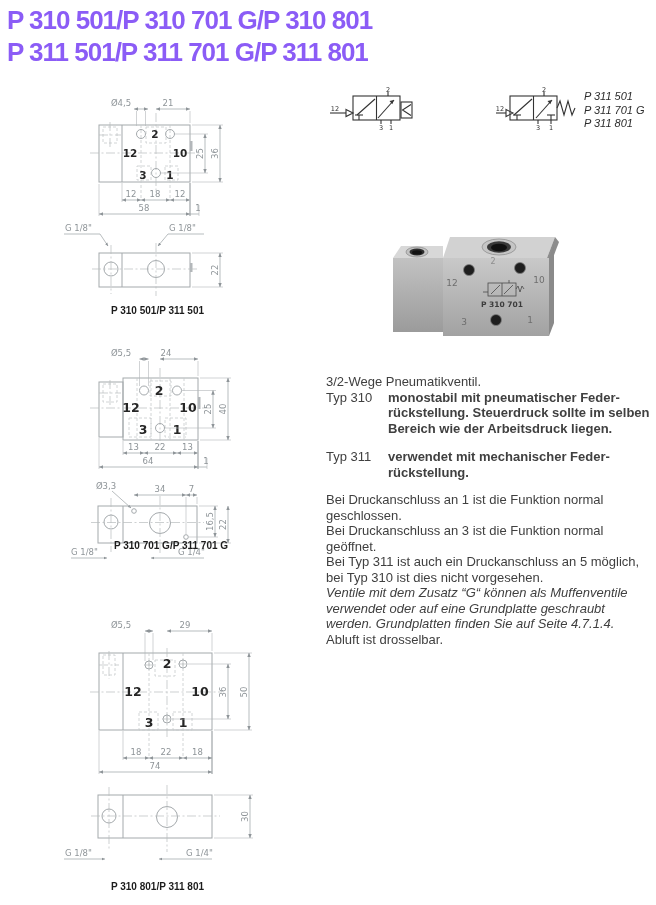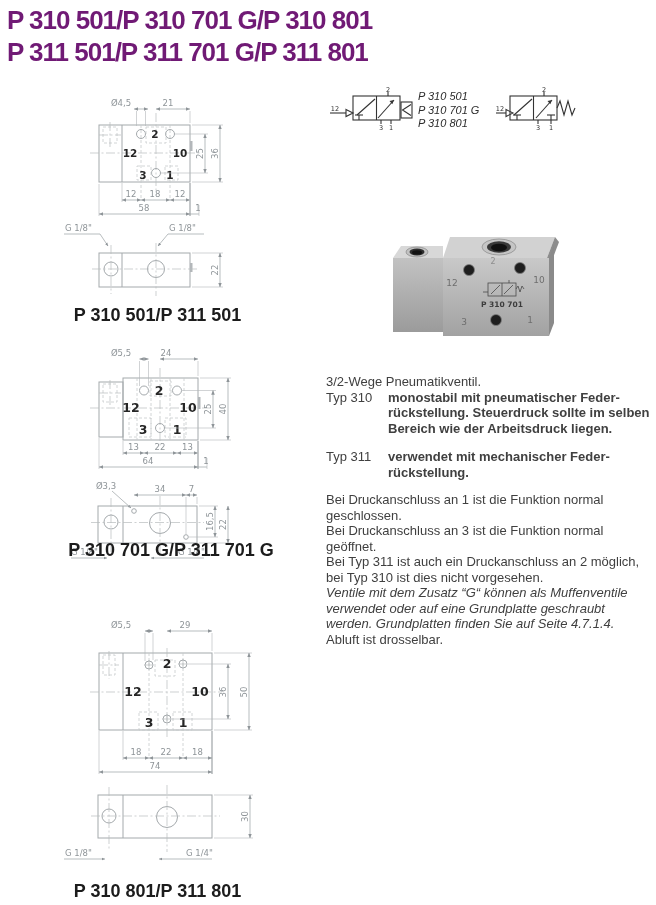--- a/index.html
+++ b/index.html
@@ -1,24 +1,24 @@
 <!DOCTYPE html>
 <html><head>
 <meta charset="utf-8">
 <style>
   html,body{margin:0;padding:0;background:#fff;}
   .page{position:relative;width:656px;height:905px;background:#fff;overflow:hidden;
         font-family:"Liberation Sans","DejaVu Sans",sans-serif;}
   
-  .title{position:absolute;left:7px;top:4px;color:#701a75;font-weight:bold;
+  .title{position:absolute;left:7px;top:4px;color:#8b5cf6;font-weight:bold;
          font-size:26px;line-height:32px;letter-spacing:-1px;white-space:nowrap;}
   
   .models{position:absolute;font-style:italic;font-size:11px;line-height:13.5px;color:#2b2b2b;white-space:nowrap;}
   
-  .caption{position:absolute;font-weight:bold;font-size:18px;color:#1c1c1c;text-align:center;white-space:nowrap;}
+  .caption{position:absolute;font-weight:bold;font-size:10px;color:#1c1c1c;text-align:center;white-space:nowrap;}
   
   .desc{position:absolute;left:326px;top:374px;width:326px;font-size:13px;line-height:15.5px;color:#404040;}
   .desc .para{white-space:pre-line;margin:0;}
   .typrow{display:flex;margin:0;}
   .typlabel{width:62px;flex:0 0 62px;}
   .typtext{white-space:pre-line;flex:1;font-weight:bold;}
   .mb19{margin-bottom:19px;} .mb13{margin-bottom:13px;justify-content:center;} .mb17{margin-bottom:12px;} .mb14{margin-bottom:14px;font-style:italic;}
   
   svg{position:absolute;overflow:visible;}
   .ln{stroke:#a4a9ac;stroke-width:1;fill:none;}
@@ -76,25 +76,20 @@
     </g>
     <g>
       <rect class="sym" x="75" y="16" width="11" height="16"></rect>
       <path class="sym" d="M85 18.5 L76.5 24 L85 29.5"></path>
     </g>
     <text class="symt" x="62" y="5.5" text-anchor="middle">2</text>
     <text class="symt" x="9" y="24.5" text-anchor="middle">12</text>
     <text class="symt" x="55" y="44" text-anchor="middle">3</text>
     <text class="symt" x="65" y="44" text-anchor="middle">1</text>
   </svg>
-  <div class="models" style="left:418px;top:90px;">
-    <div>P 310 501</div>
-    <div>P 310 701 G</div>
-    <div>P 310 801</div>
-  </div>
 
   <svg style="left:496px;top:86px;" width="85" height="50" viewBox="0 0 85 50">
     <g>
       <rect class="sym" x="14" y="10" width="47" height="24"></rect>
       <line class="sym" x1="37.5" y1="10" x2="37.5" y2="34"></line>
       <line class="sym" x1="36" y1="13" x2="18" y2="29"></line>
       <line class="sym" x1="17" y1="29" x2="25" y2="29"></line>
       <line class="sym" x1="21" y1="29" x2="21" y2="34"></line>
       <line class="sym" x1="40" y1="32" x2="56" y2="14"></line>
       <path d="M56 14 l-4.5 1 l2.8 3.2 z" fill="#333"></path>
@@ -106,20 +101,25 @@
     <g>
       <line class="sym" x1="0" y1="27" x2="10" y2="27"></line>
       <path class="sym" d="M10 23.5 L17 27 L10 30.5 z"></path>
     </g>
     <polyline class="sym" points="61,22 64,15 68,29 72,15 76,29 79,22"></polyline>
     <text class="symt" x="48" y="5.5" text-anchor="middle">2</text>
     <text class="symt" x="4" y="24.5" text-anchor="middle">12</text>
     <text class="symt" x="42" y="44" text-anchor="middle">3</text>
     <text class="symt" x="55" y="44" text-anchor="middle">1</text>
   </svg>
+  <div class="models" style="left:584px;top:90px;">
+    <div>P 311 501</div>
+    <div>P 311 701 G</div>
+    <div>P 311 801</div>
+  </div>
 
   <svg style="left:60px;top:95px;" width="262" height="230" viewBox="0 0 262 230">
 
     <g>
       <rect class="ln" x="39" y="30" width="91" height="57"></rect>
       <line class="ln" x1="62" y1="30" x2="62" y2="87"></line>
       <rect class="bump" x="130" y="46" width="2.5" height="10"></rect>
       <rect class="dash" x="43" y="32" width="14" height="16"></rect>
       <line class="cl" x1="39" y1="40" x2="61" y2="40"></line>
       <line class="cl" x1="50" y1="27" x2="50" y2="52"></line>
@@ -250,21 +250,21 @@
     </div>
     <div class="typrow mb17">
       <div class="typlabel">Typ 311</div>
       <div class="typtext">verwendet mit mechanischer Feder-
 rückstellung.</div>
     </div>
     <p class="para mb19">Bei Druckanschluss an 1 ist die Funktion normal
 geschlossen.
 Bei Druckanschluss an 3 ist die Funktion normal
 geöffnet.
-Bei Typ 311 ist auch ein Druckanschluss an 2 möglich,
+Bei Typ 311 ist auch ein Druckanschluss an 5 möglich,
 bei Typ 310 ist dies nicht vorgesehen.</p>
     <p class="para mb14">Ventile mit dem Zusatz “G“ können als Muffenventile
 verwendet oder auf eine Grundplatte geschraubt
 werden. Grundplatten finden Sie auf Seite 4.7.1.4.</p>
     <p class="para">Abluft ist drosselbar.</p>
   </div>
 
   <svg style="left:60px;top:340px;" width="272" height="250" viewBox="0 0 272 250">
     <g>
       <rect class="ln" x="63" y="38" width="75" height="62"></rect>

